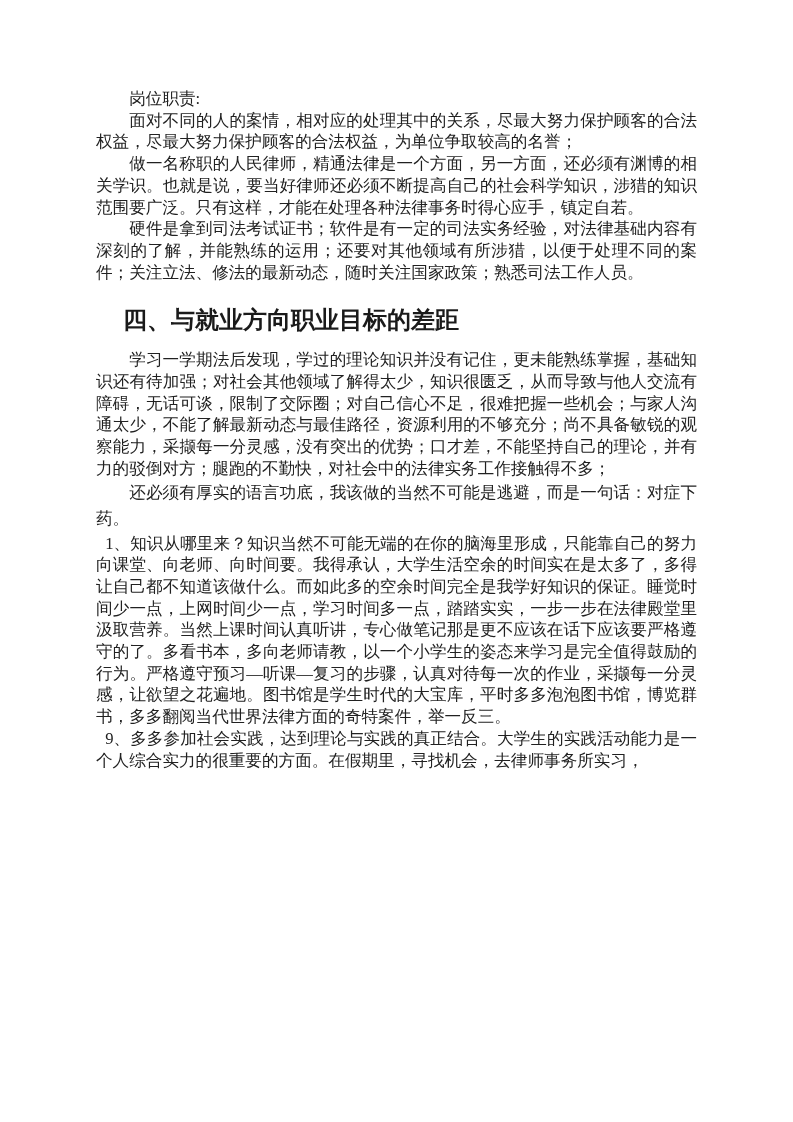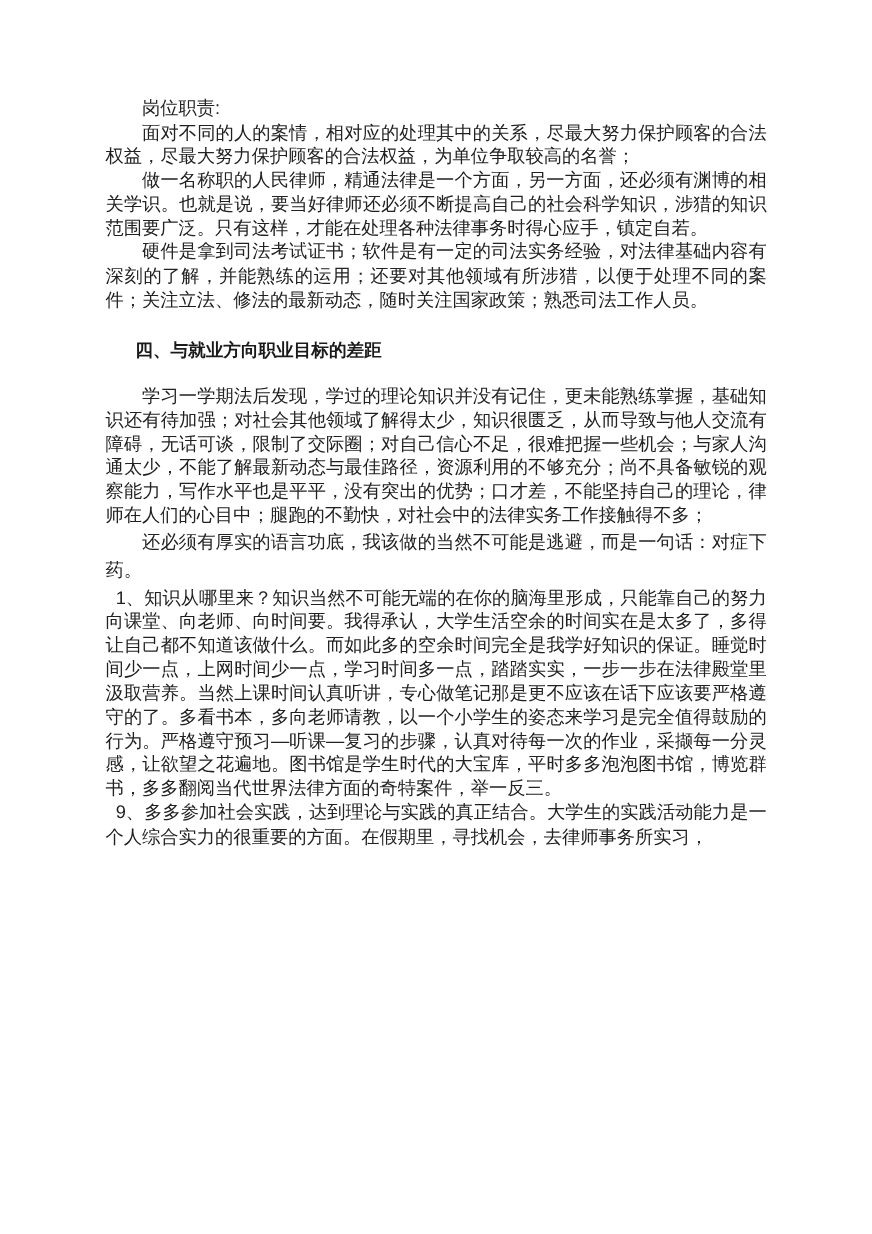--- a/index.html
+++ b/index.html
@@ -6,21 +6,21 @@
     margin: 0;
     padding: 0;
     background: #ffffff;
   }
   .page {
     position: relative;
     width: 793px;
     height: 802px;
     background: #ffffff;
     overflow: hidden;
-    font-family: Liberation Sans, sans-serif;
+    font-family: Liberation Serif, serif;
     color: #212121;
   }
   .content {
     position: absolute;
     left: 96px;
     top: 88px;
     width: 601px;
     font-size: 16.6px;
     line-height: 21.7px;
     text-align: justify;
@@ -34,21 +34,21 @@
     text-indent: 0.55em;
   }
   .content p.loose {
     line-height: 26.5px;
   }
   .gap-before {
     margin-top: 21.7px !important;
   }
   .sec-heading {
     margin: 25px 0 17px 0;
-    font-size: 16px;
+    font-size: 24px;
     font-weight: bold;
     text-indent: 27px;
     text-align: left;
     line-height: 24px;
     color: #1a1a1a;
   }
 </style>
 </head>
 <body>
 
@@ -60,21 +60,21 @@
     <p>面对不同的人的案情，相对应的处理其中的关系，尽最大努力保护顾客的合法权益，尽最大努力保护顾客的合法权益，为单位争取较高的名誉；</p>
 
 
     <p>做一名称职的人民律师，精通法律是一个方面，另一方面，还必须有渊博的相关学识。也就是说，要当好律师还必须不断提高自己的社会科学知识，涉猎的知识范围要广泛。只有这样，才能在处理各种法律事务时得心应手，镇定自若。</p>
 
     <p>硬件是拿到司法考试证书；软件是有一定的司法实务经验，对法律基础内容有深刻的了解，并能熟练的运用；还要对其他领域有所涉猎，以便于处理不同的案件；关注立法、修法的最新动态，随时关注国家政策；熟悉司法工作人员。</p>
 
 
     <div class="sec-heading">四、与就业方向职业目标的差距</div>
 
-    <p>学习一学期法后发现，学过的理论知识并没有记住，更未能熟练掌握，基础知识还有待加强；对社会其他领域了解得太少，知识很匮乏，从而导致与他人交流有障碍，无话可谈，限制了交际圈；对自己信心不足，很难把握一些机会；与家人沟通太少，不能了解最新动态与最佳路径，资源利用的不够充分；尚不具备敏锐的观察能力，写作水平也是平平，没有突出的优势；口才差，不能坚持自己的理论，律师在人们的心目中；腿跑的不勤快，对社会中的法律实务工作接触得不多；</p>
+    <p>学习一学期法后发现，学过的理论知识并没有记住，更未能熟练掌握，基础知识还有待加强；对社会其他领域了解得太少，知识很匮乏，从而导致与他人交流有障碍，无话可谈，限制了交际圈；对自己信心不足，很难把握一些机会；与家人沟通太少，不能了解最新动态与最佳路径，资源利用的不够充分；尚不具备敏锐的观察能力，采撷每一分灵感，没有突出的优势；口才差，不能坚持自己的理论，并有力的驳倒对方；腿跑的不勤快，对社会中的法律实务工作接触得不多；</p>
 
 
     <p class="loose">还必须有厚实的语言功底，我该做的当然不可能是逃避，而是一句话：对症下药。</p>
 
     <p class="numbered">1、知识从哪里来？知识当然不可能无端的在你的脑海里形成，只能靠自己的努力向课堂、向老师、向时间要。我得承认，大学生活空余的时间实在是太多了，多得让自己都不知道该做什么。而如此多的空余时间完全是我学好知识的保证。睡觉时间少一点，上网时间少一点，学习时间多一点，踏踏实实，一步一步在法律殿堂里汲取营养。当然上课时间认真听讲，专心做笔记那是更不应该在话下应该要严格遵守的了。多看书本，多向老师请教，以一个小学生的姿态来学习是完全值得鼓励的行为。严格遵守预习—听课—复习的步骤，认真对待每一次的作业，采撷每一分灵感，让欲望之花遍地。图书馆是学生时代的大宝库，平时多多泡泡图书馆，博览群书，多多翻阅当代世界法律方面的奇特案件，举一反三。</p>
 
     <p class="numbered">9、多多参加社会实践，达到理论与实践的真正结合。大学生的实践活动能力是一个人综合实力的很重要的方面。在假期里，寻找机会，去律师事务所实习，</p>
 
   </div>
 </div>

